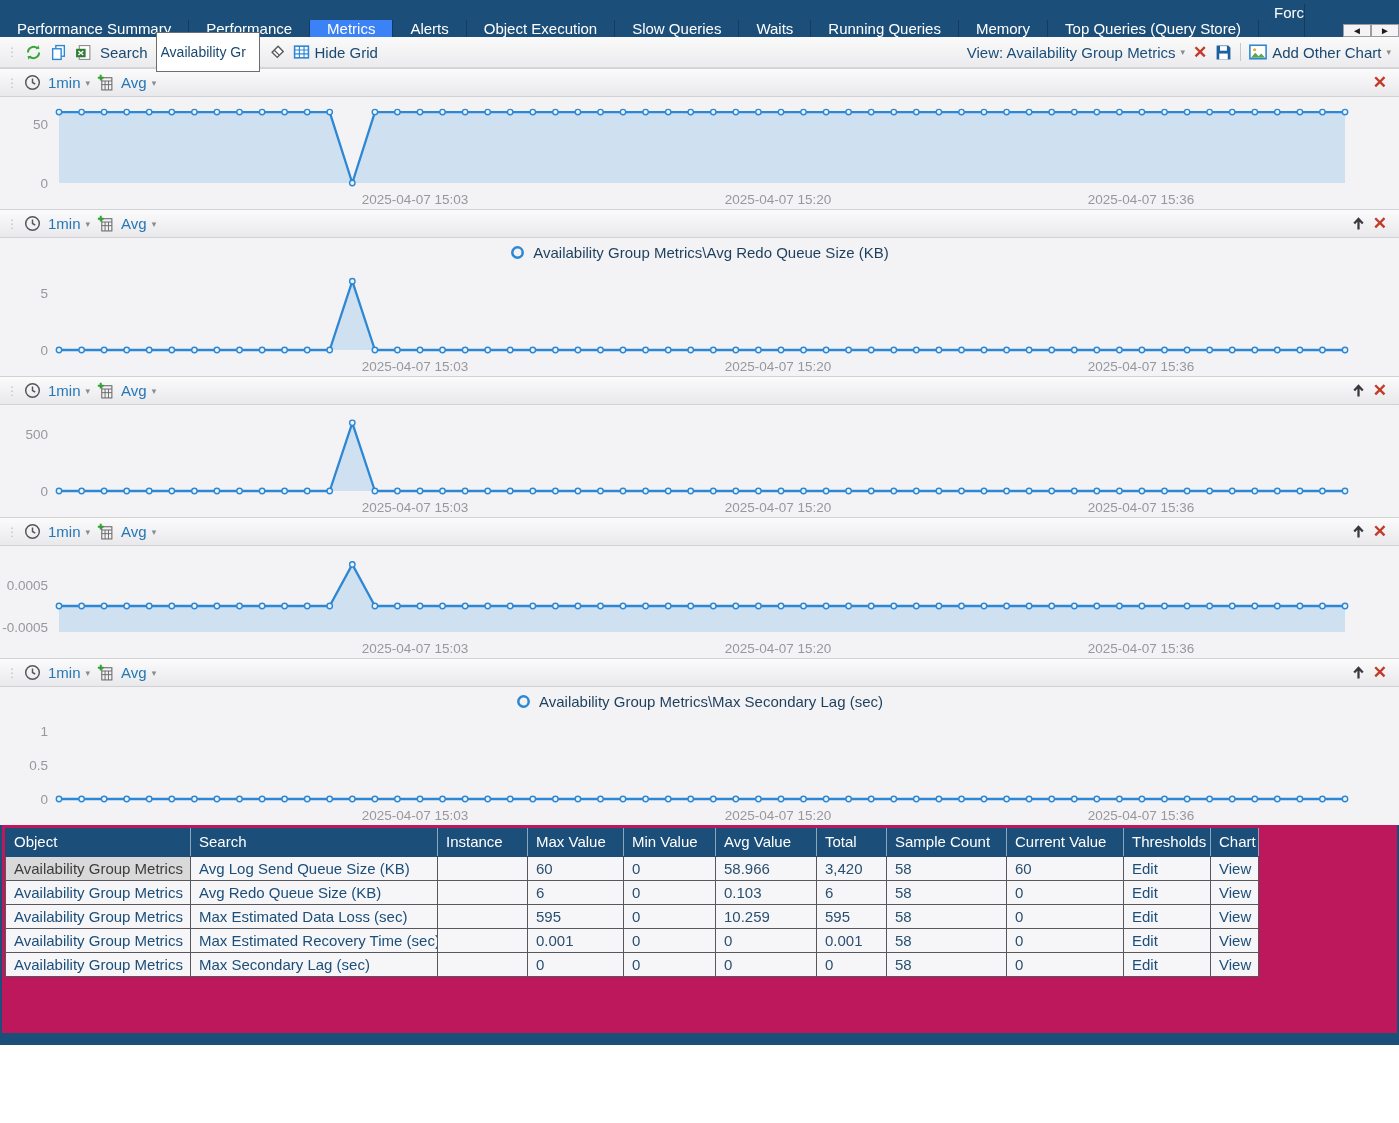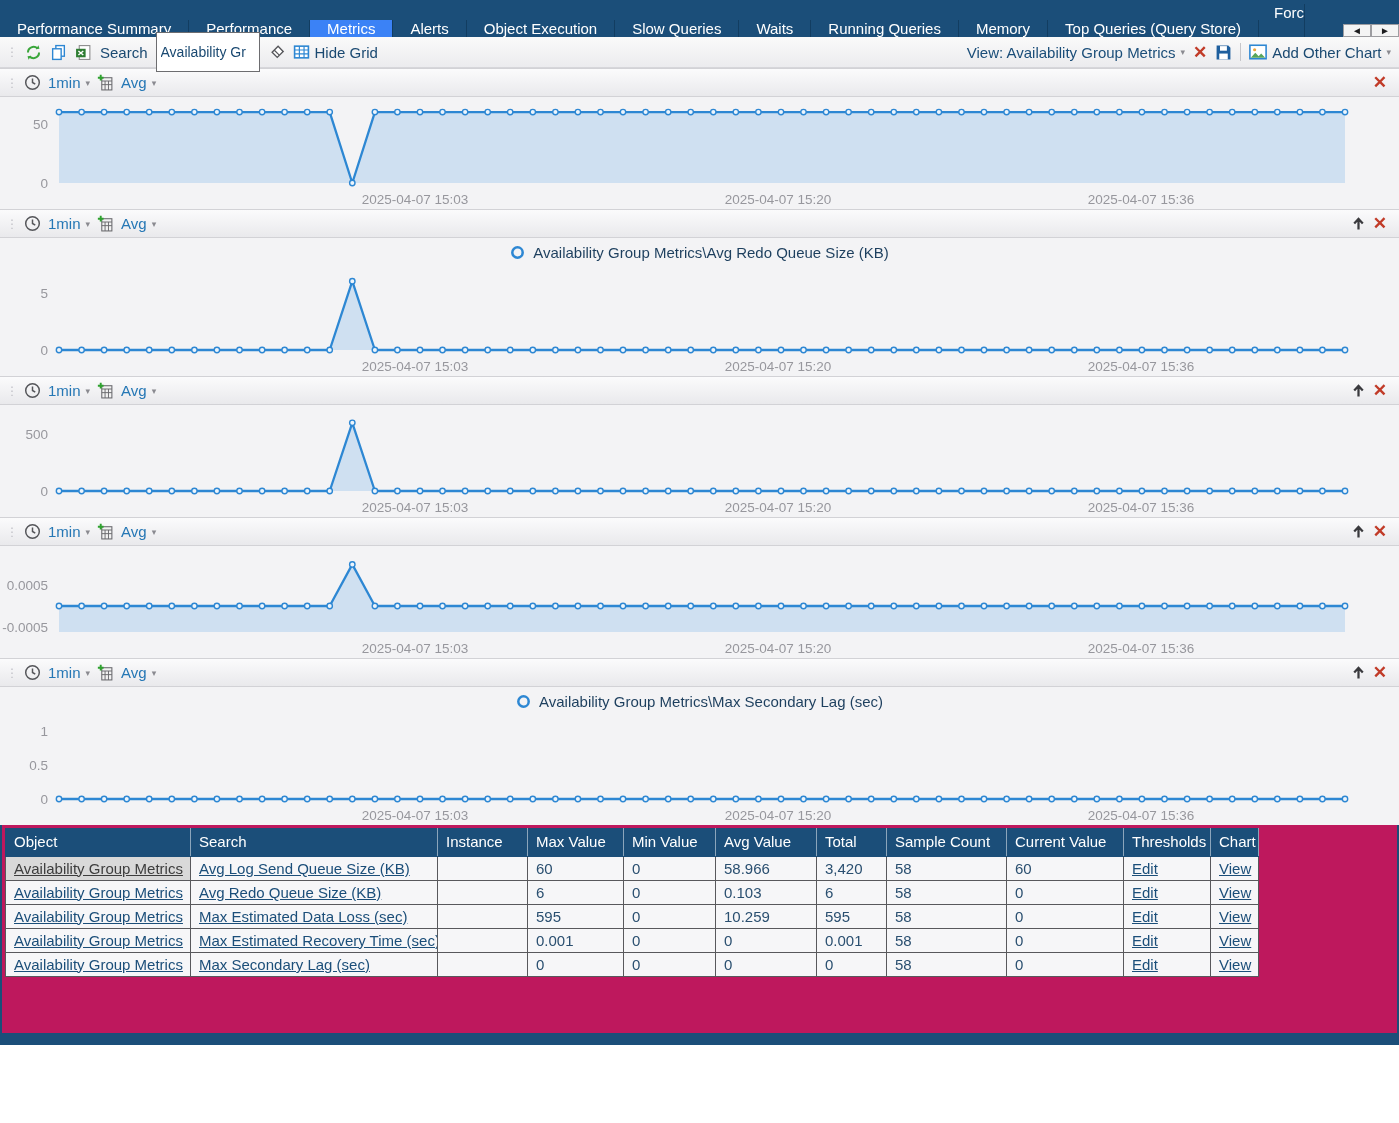--- a/index.html
+++ b/index.html
@@ -50,21 +50,21 @@
 
   
   .table-section { height:208px; background:#be185d; padding:3px 0 0 3px;
                    border-left:2px solid #1b4e79; border-right:2px solid #1b4e79; }
   table.metrics { border-collapse:collapse; width:1253px; background:#f6f6f8; table-layout:fixed; }
   table.metrics th { background:#1b4e79; color:#fff; font-weight:400; text-align:left;
                      padding:4px 8px; font-size:15px; border:1px solid #1b4e79;
                      border-right:1px solid #8ba5bb; line-height:1.25; }
   table.metrics td { border:1px solid #58585c; padding:3px 8px; font-size:15px;
                      color:#2a4f70; height:23px; overflow:hidden; white-space:nowrap; }
-  .lnk { color:#1b4e79; text-decoration:underline; cursor:pointer; }
+  .lnk { color:#1b4e79; cursor:pointer; }
   td.sel { background:#d9d9d9; }
   td.sel .lnk { color:#3d3d3d; }
   .bottom-bar { height:12px; background:#1b4e79; }
 </style>
 </head>
 <body>
 
 <div class="tabbar">
   <div class="tab">Performance Summary</div>
   <div class="tab">Performance</div>

